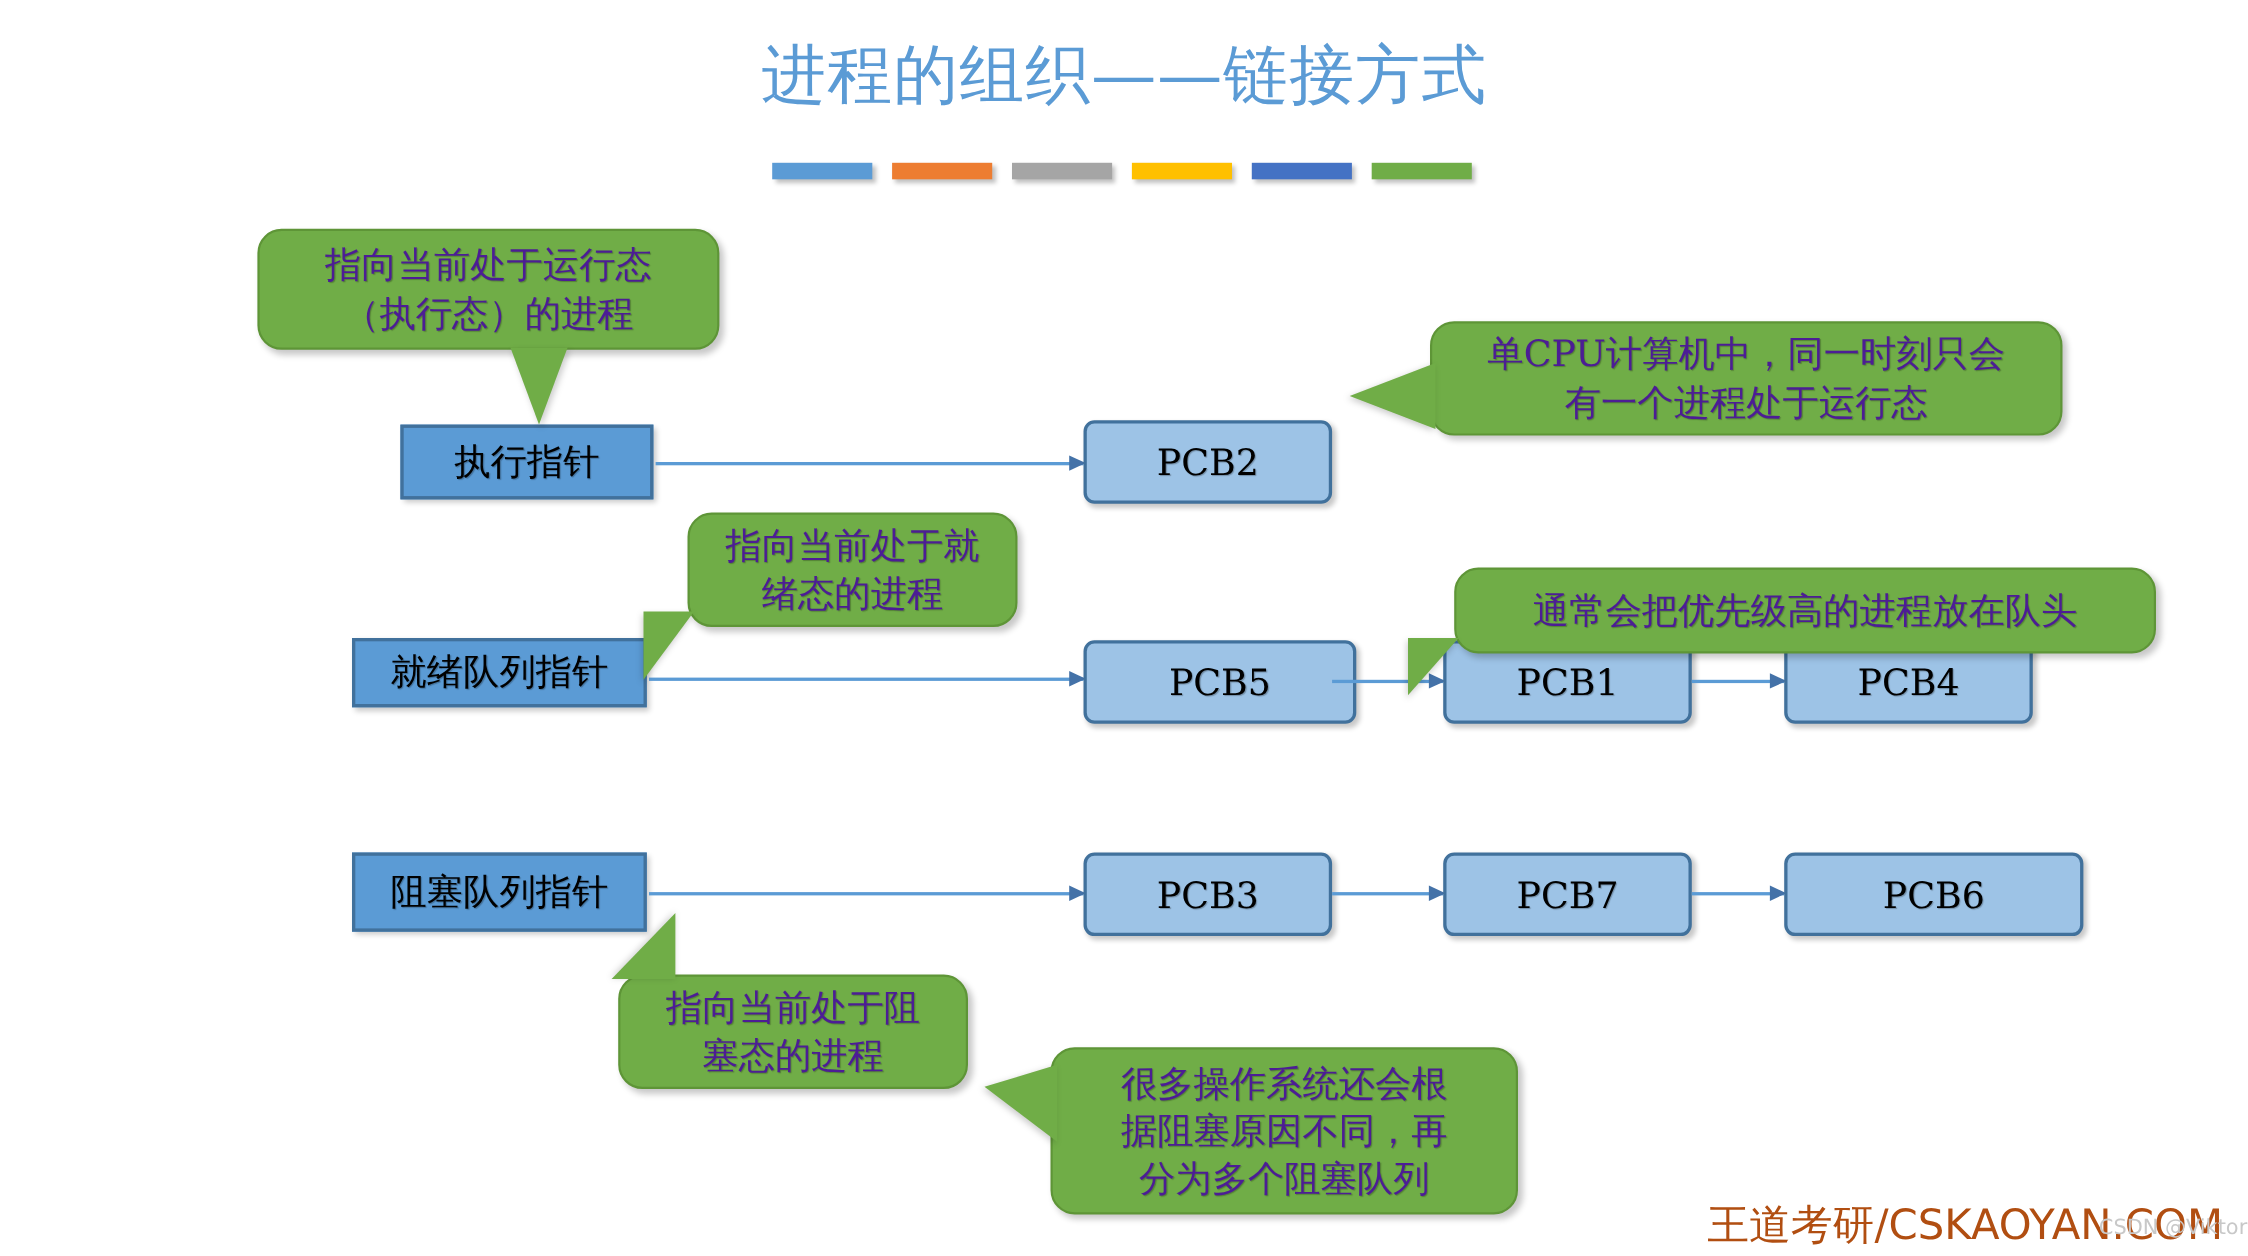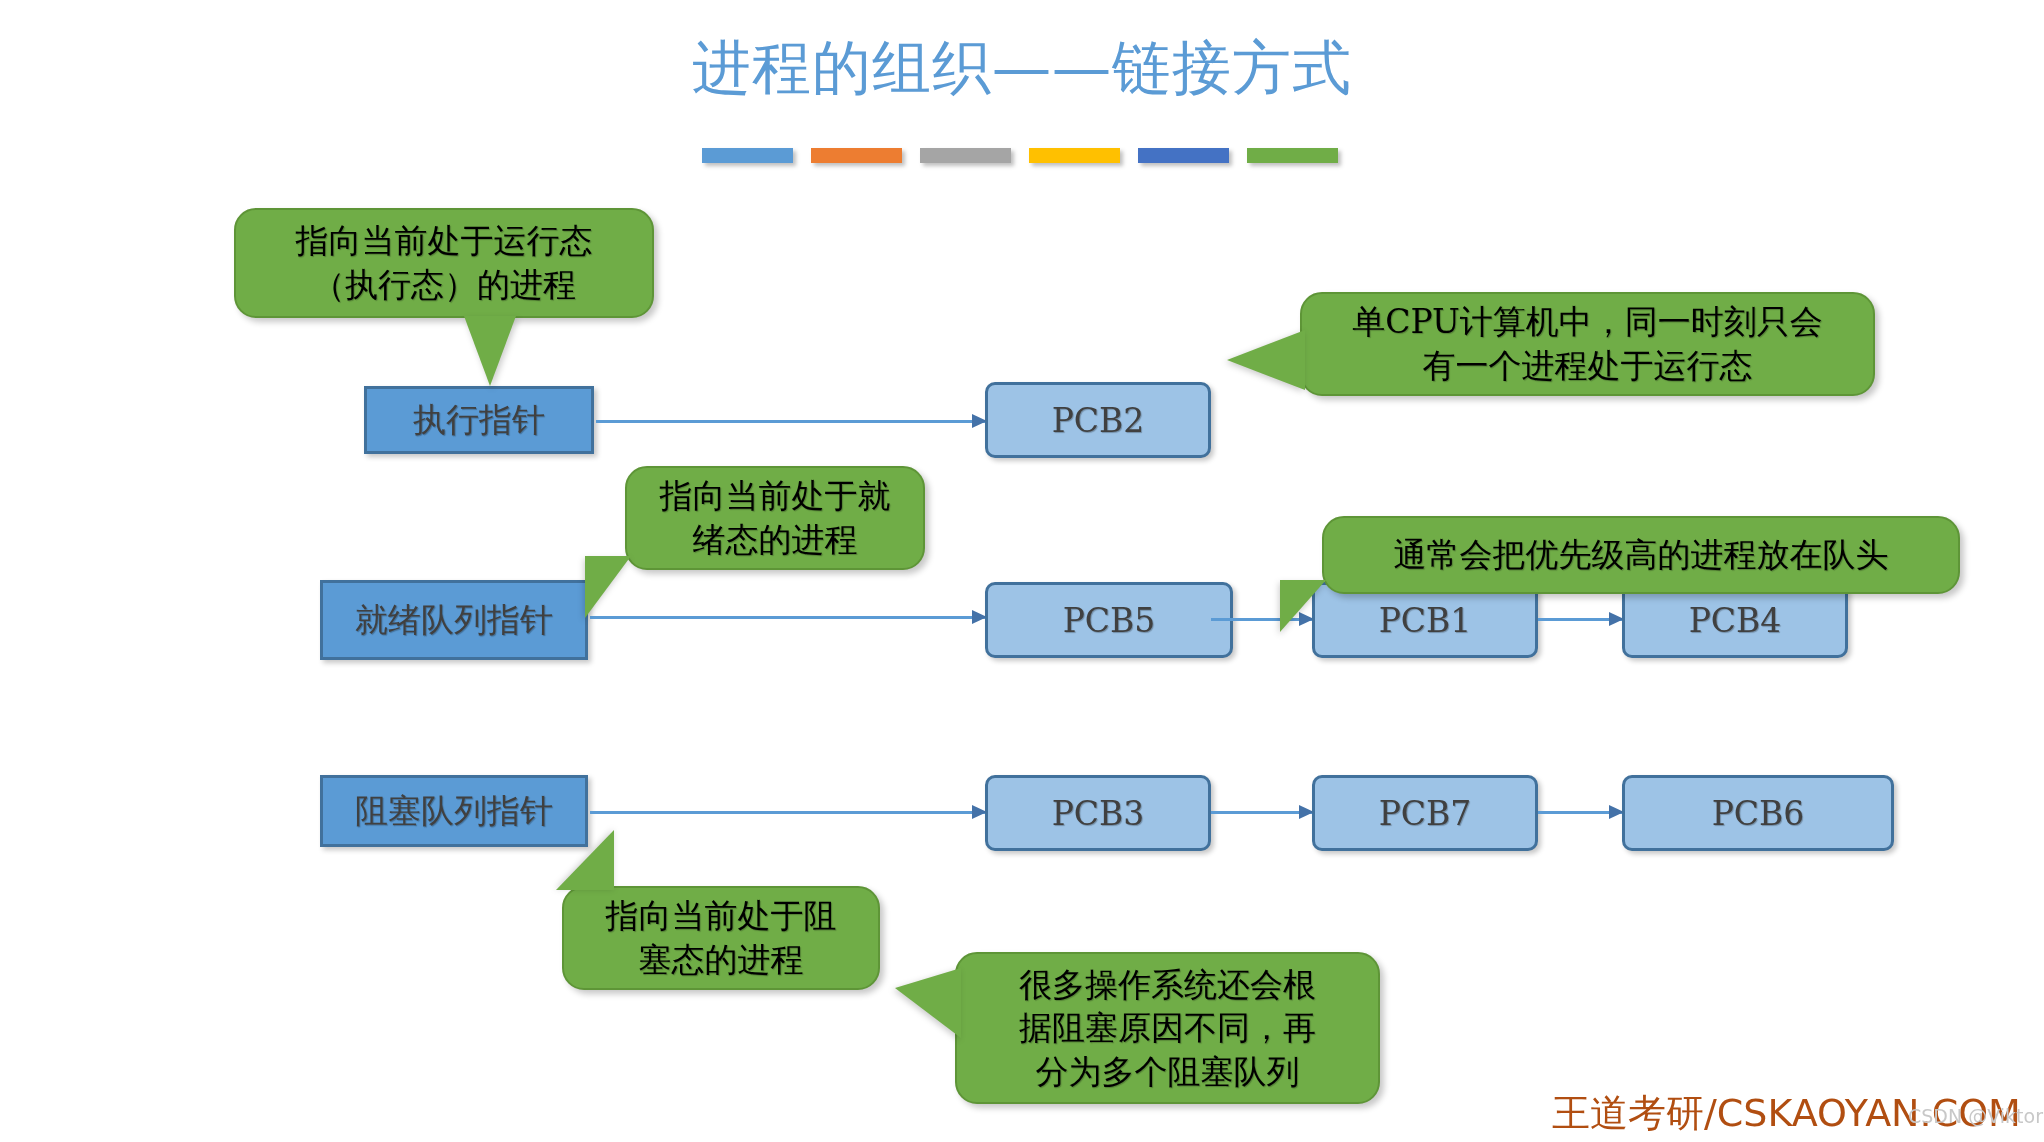--- a/index.html
+++ b/index.html
@@ -48,21 +48,21 @@
   }
 
   
   .pbox {
     position: absolute;
     box-sizing: border-box;
     border: 3px solid #41719C;
     display: flex;
     align-items: center;
     justify-content: center;
-    color: #404040;
+    color: #000000;
     font-size: 33px;
     font-family: "DejaVu Serif", "Liberation Serif", serif;
     text-shadow: 1px 1px 1px rgba(0,0,0,0.28);
     box-shadow: 3px 3px 5px rgba(0,0,0,0.22);
   }
   .pbox.pointer { background: #5B9BD5; }
   .pbox.pcb     { background: #9DC3E6; border-radius: 10px; }
   .pbox.pcb span, .pbox.pointer span { display: block; }
 
   
@@ -82,21 +82,21 @@
     border-bottom: 7.5px solid transparent;
   }
 
   
   .callout {
     position: absolute;
     box-sizing: border-box;
     background: #70AD47;
     border: 2px solid #5E9537;
     border-radius: 22px;
-    color: #000000;
+    color: #4c1d95;
     font-size: 33px;
     line-height: 1.32;
     font-family: "DejaVu Serif", "Liberation Serif", serif;
     text-align: center;
     display: flex;
     align-items: center;
     justify-content: center;
     padding: 8px 16px;
     text-shadow: 1px 1px 1px rgba(0,0,0,0.25);
     box-shadow: 4px 4px 6px rgba(0,0,0,0.22);
@@ -170,21 +170,21 @@
   </div>
 
   <div class="pbox pointer" style="left:364px; top:386px; width:230px; height:68px;">
     <span>执行指针</span>
   </div>
   <div class="arrow" style="left:596px; top:420px; width:389px;"></div>
   <div class="pbox pcb" style="left:985px; top:382px; width:226px; height:76px;">
     <span>PCB2</span>
   </div>
 
-  <div class="pbox pointer" style="left:320px; top:580px; width:268px; height:80px;">
+  <div class="pbox pointer" style="left:320px; top:580px; width:268px; height:63px;">
     <span>就绪队列指针</span>
   </div>
   <div class="arrow" style="left:590px; top:616px; width:395px;"></div>
   <div class="pbox pcb" style="left:985px; top:582px; width:248px; height:76px;">
     <span>PCB5</span>
   </div>
   <div class="arrow" style="left:1211px; top:618px; width:101px;"></div>
   <div class="pbox pcb" style="left:1312px; top:582px; width:226px; height:76px;">
     <span>PCB1</span>
   </div>

